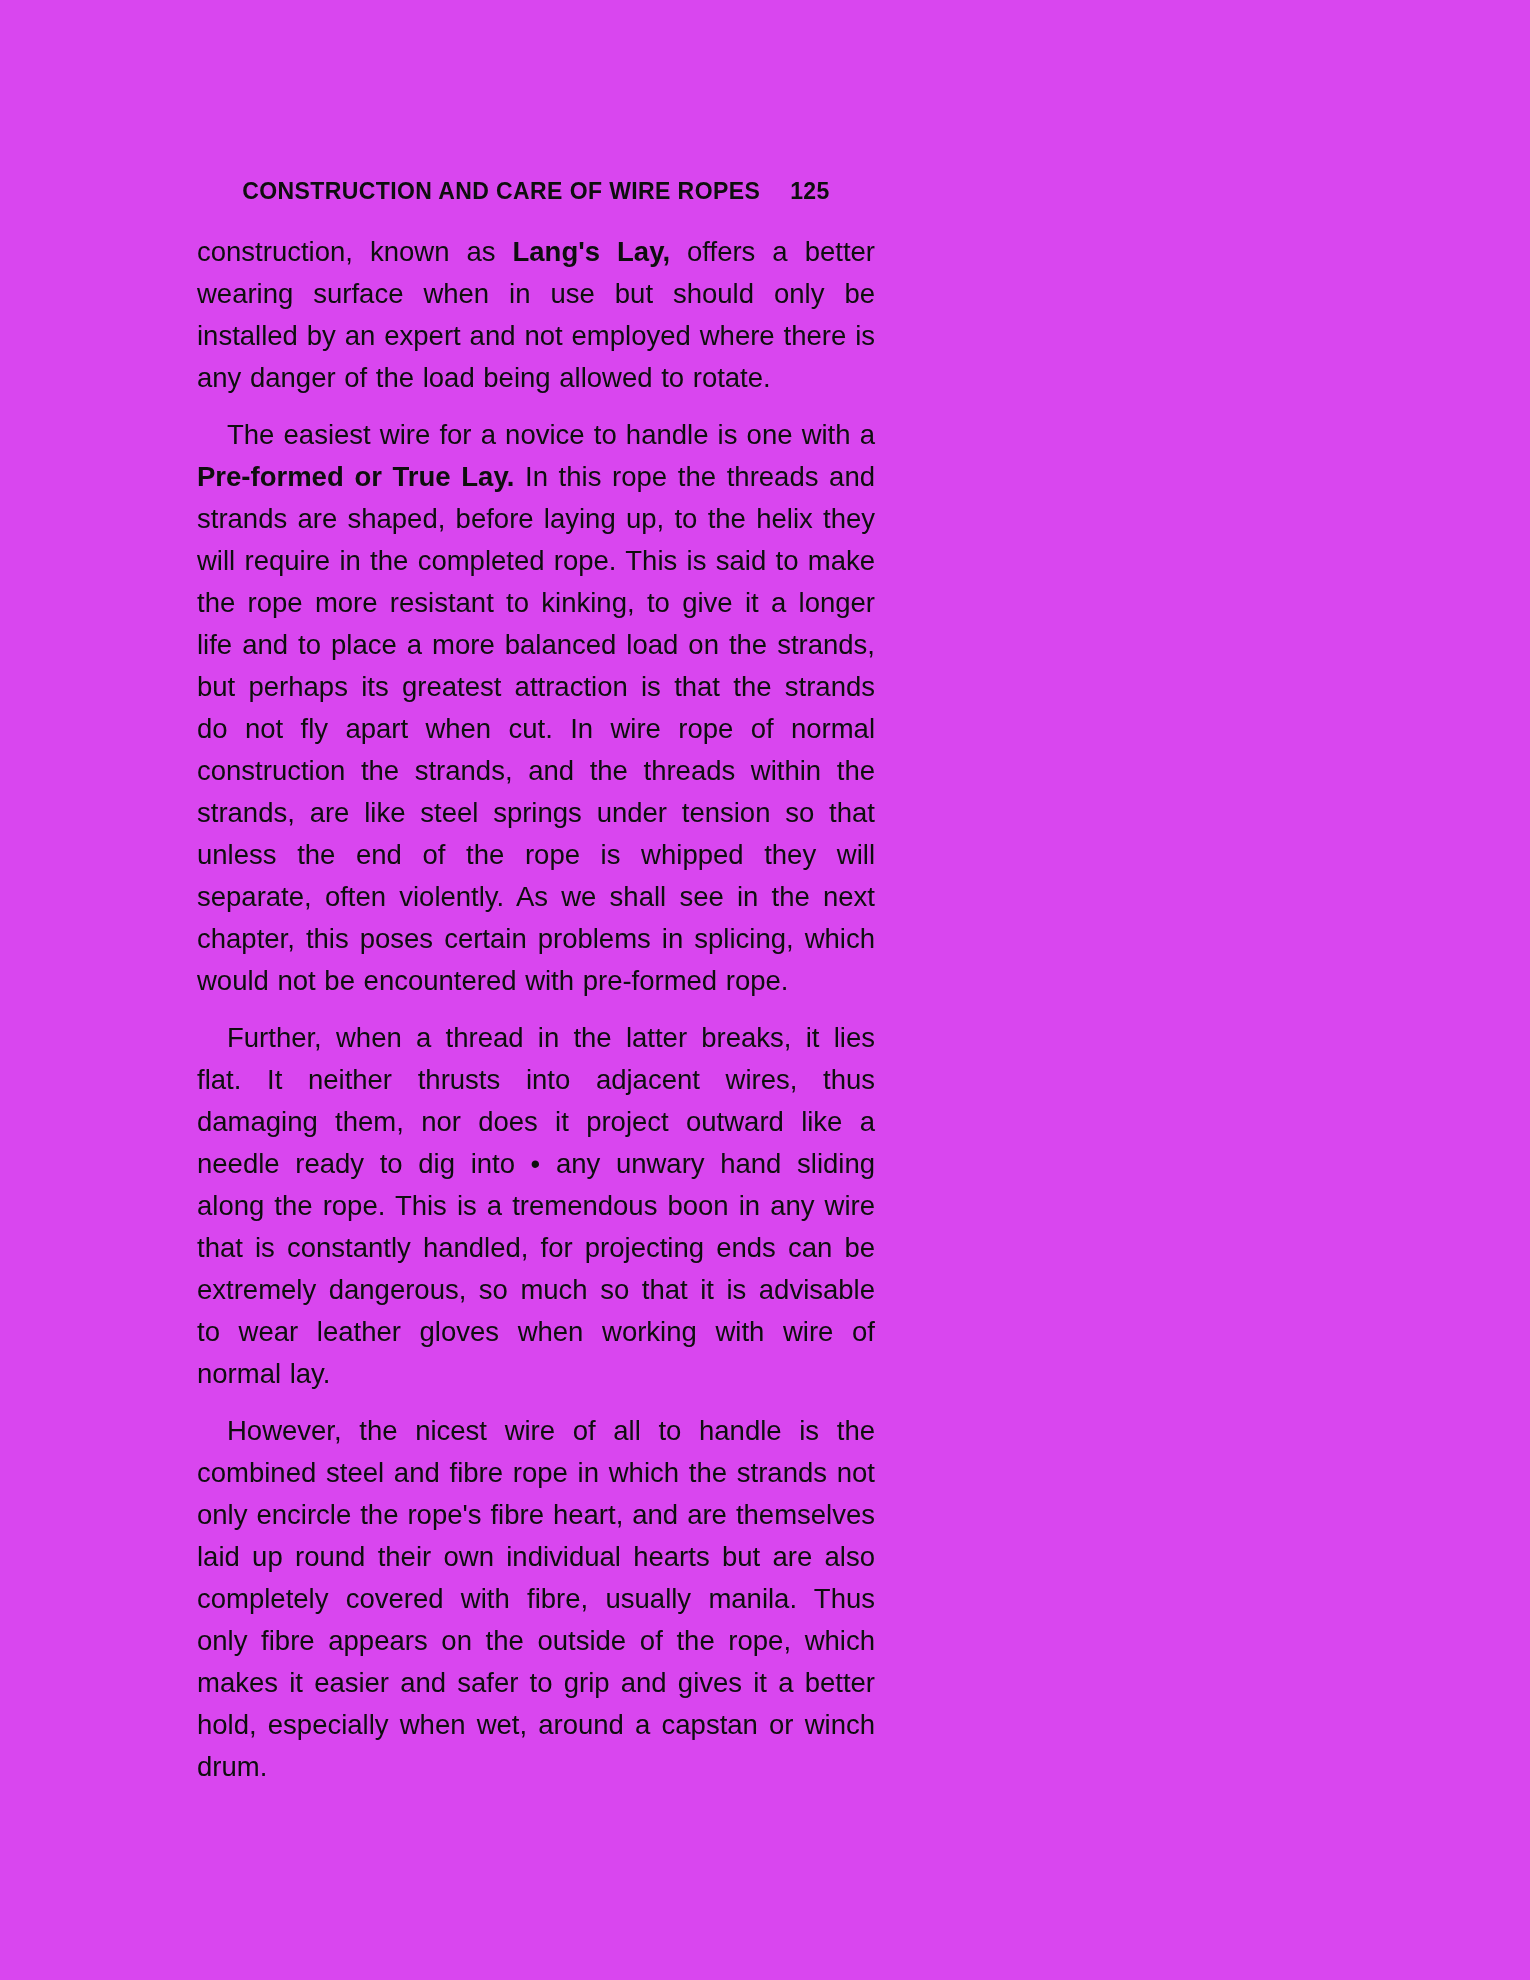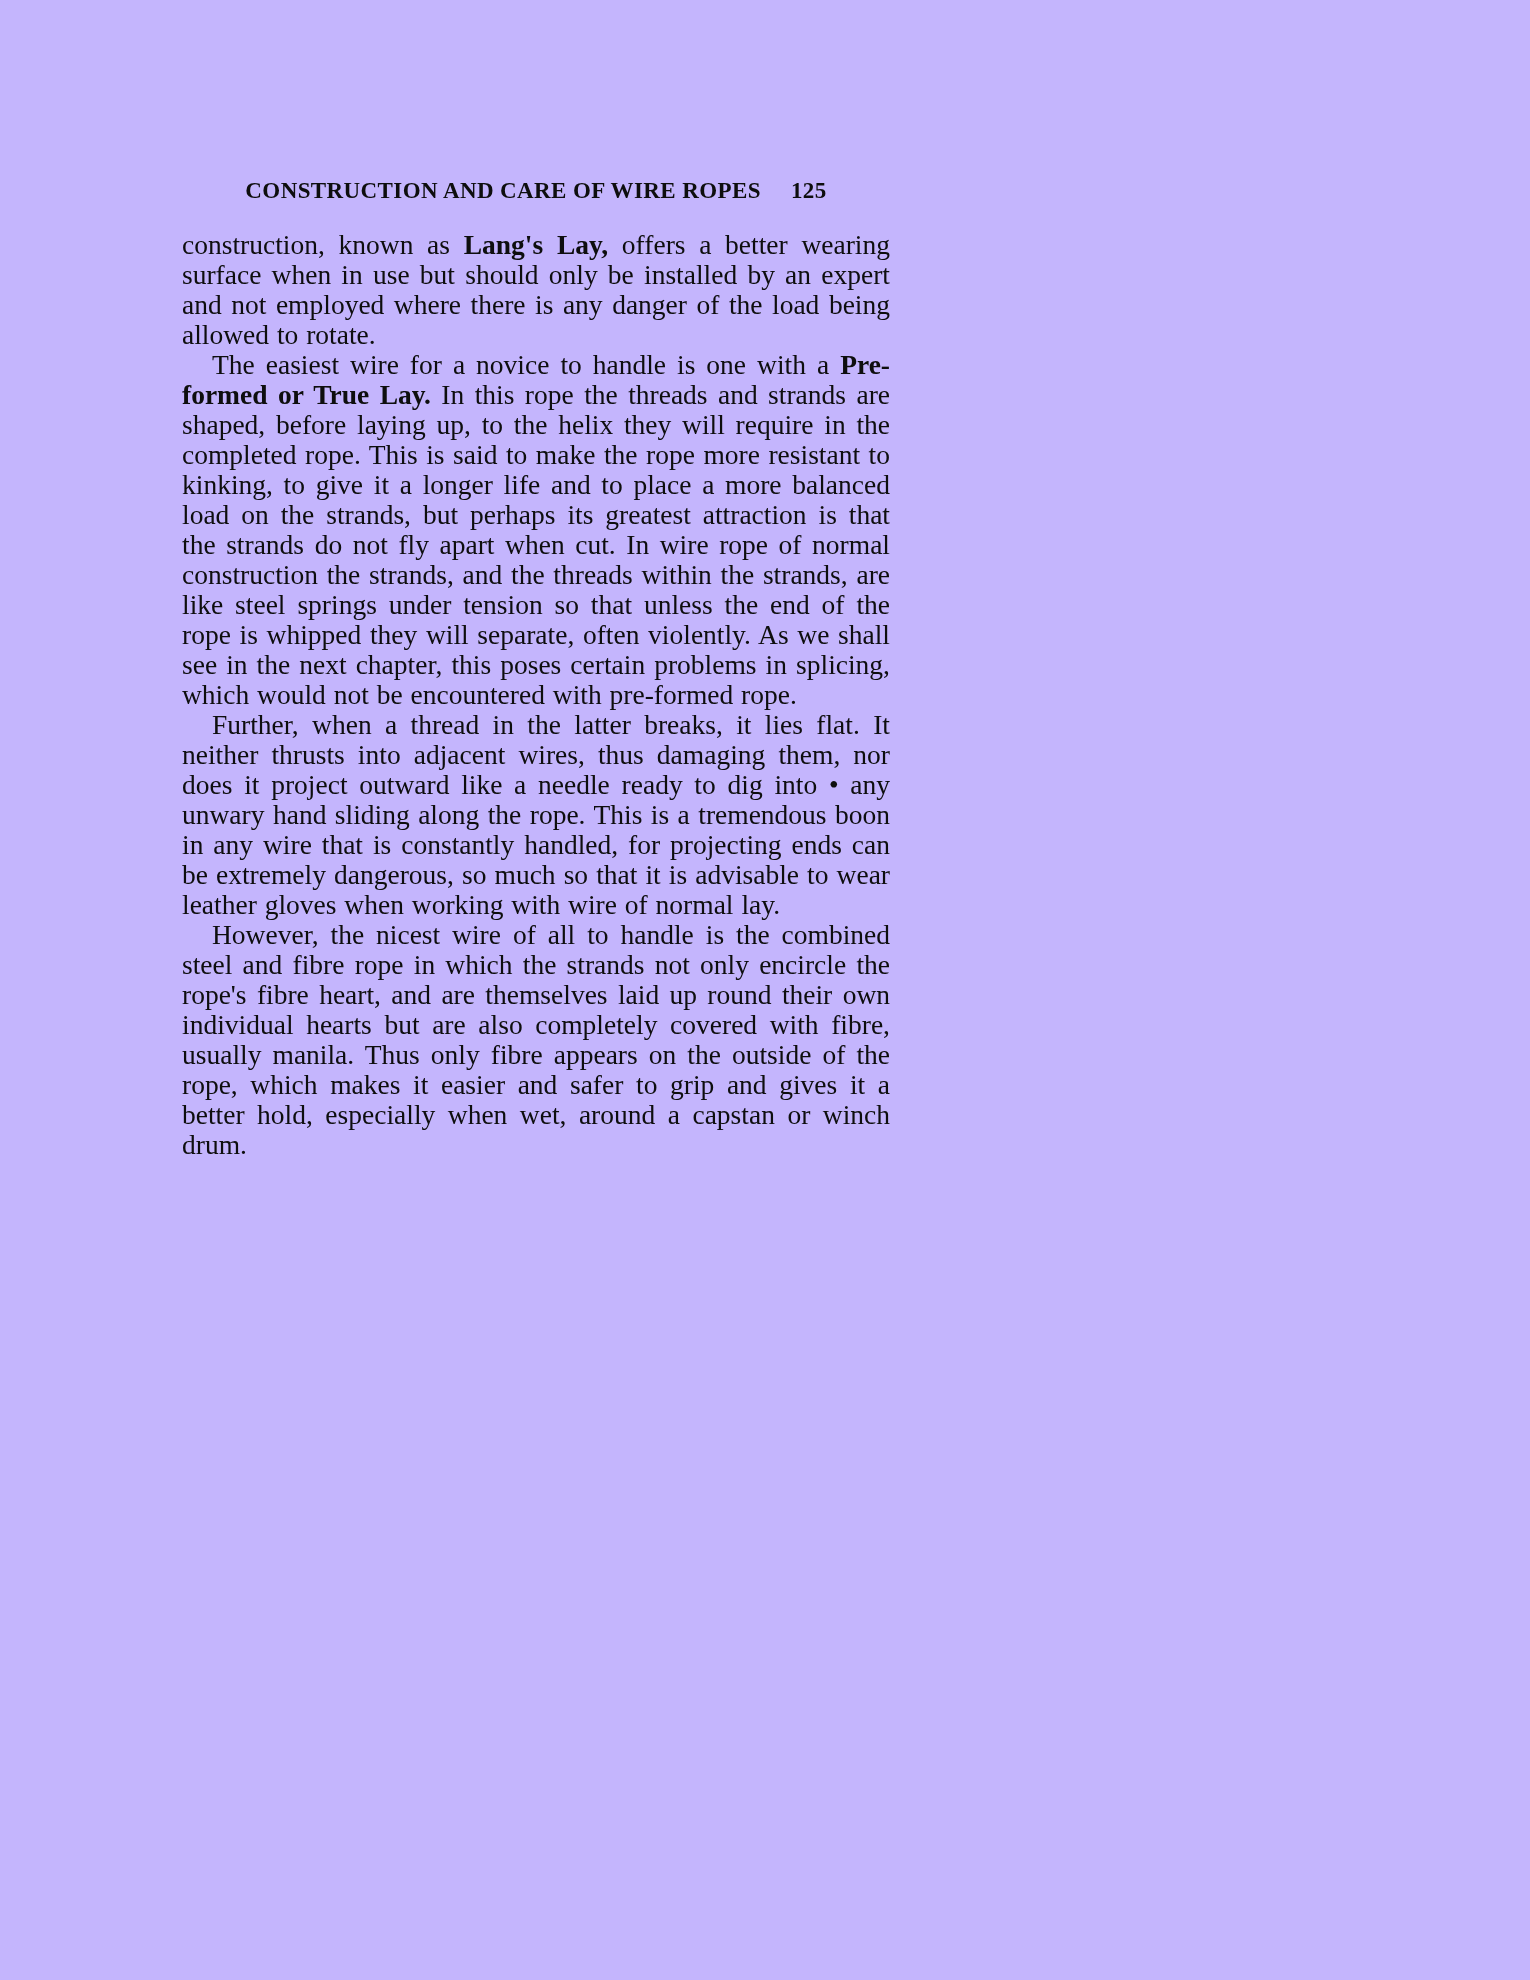--- a/index.html
+++ b/index.html
@@ -4,22 +4,22 @@
 <style>
   html, body {
     margin: 0;
     padding: 0;
     background: #ffffff;
   }
   .page {
     position: relative;
     width: 1530px;
     height: 1980px;
-    background: #c4b5fd;
-    font-family: Liberation Serif, serif;
+    background: #d946ef;
+    font-family: Liberation Sans, sans-serif;
     color: #0e0e0e;
     overflow: hidden;
   }
   .text-block {
     position: absolute;
     left: 182px;
     top: 178px;
     width: 708px;
   }
   .running-header {
@@ -27,23 +27,23 @@
     font-weight: bold;
     font-size: 23px;
     letter-spacing: 0.4px;
     white-space: nowrap;
     margin-bottom: 26px;
   }
   .running-header .page-number {
     margin-left: 30px;
   }
   .body-text p {
-    margin: 0;
+    margin: 15px;
     font-size: 27.5px;
-    line-height: 30px;
+    line-height: 42px;
     text-align: justify;
     text-justify: inter-word;
     word-spacing: 1px;
   }
   .body-text p.indent {
     text-indent: 30px;
   }
   .body-text b {
     font-weight: bold;
   }

